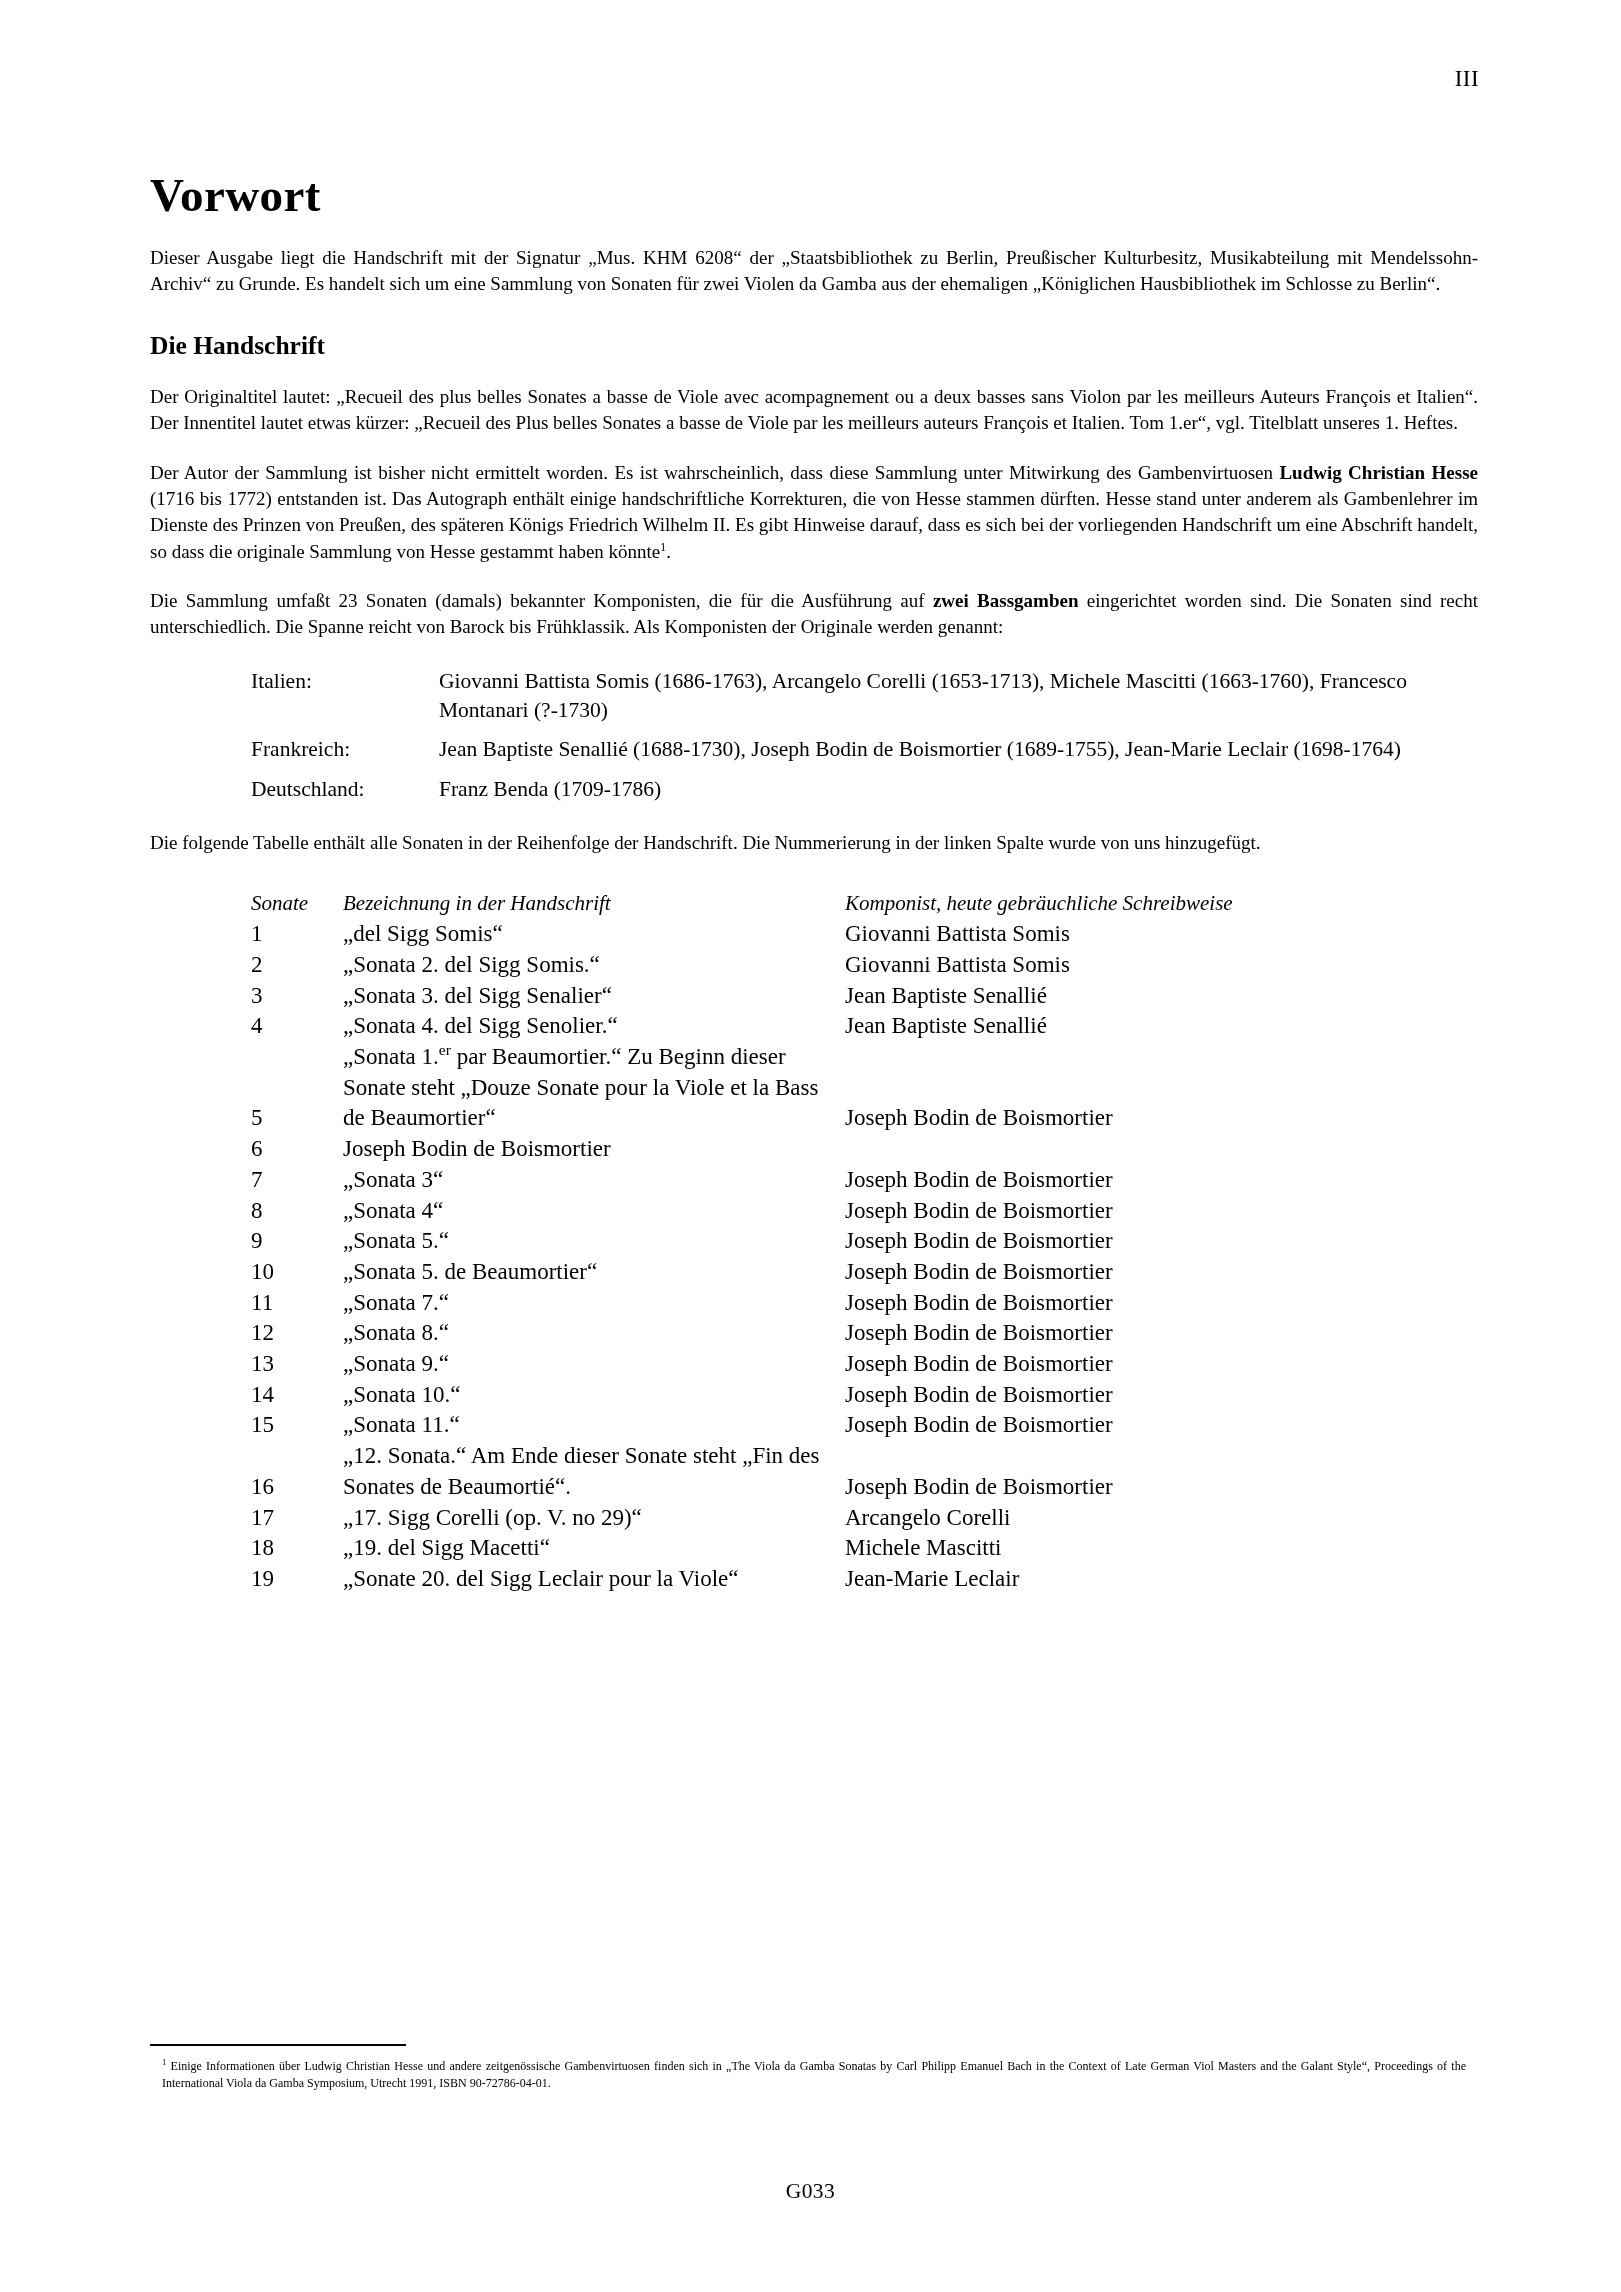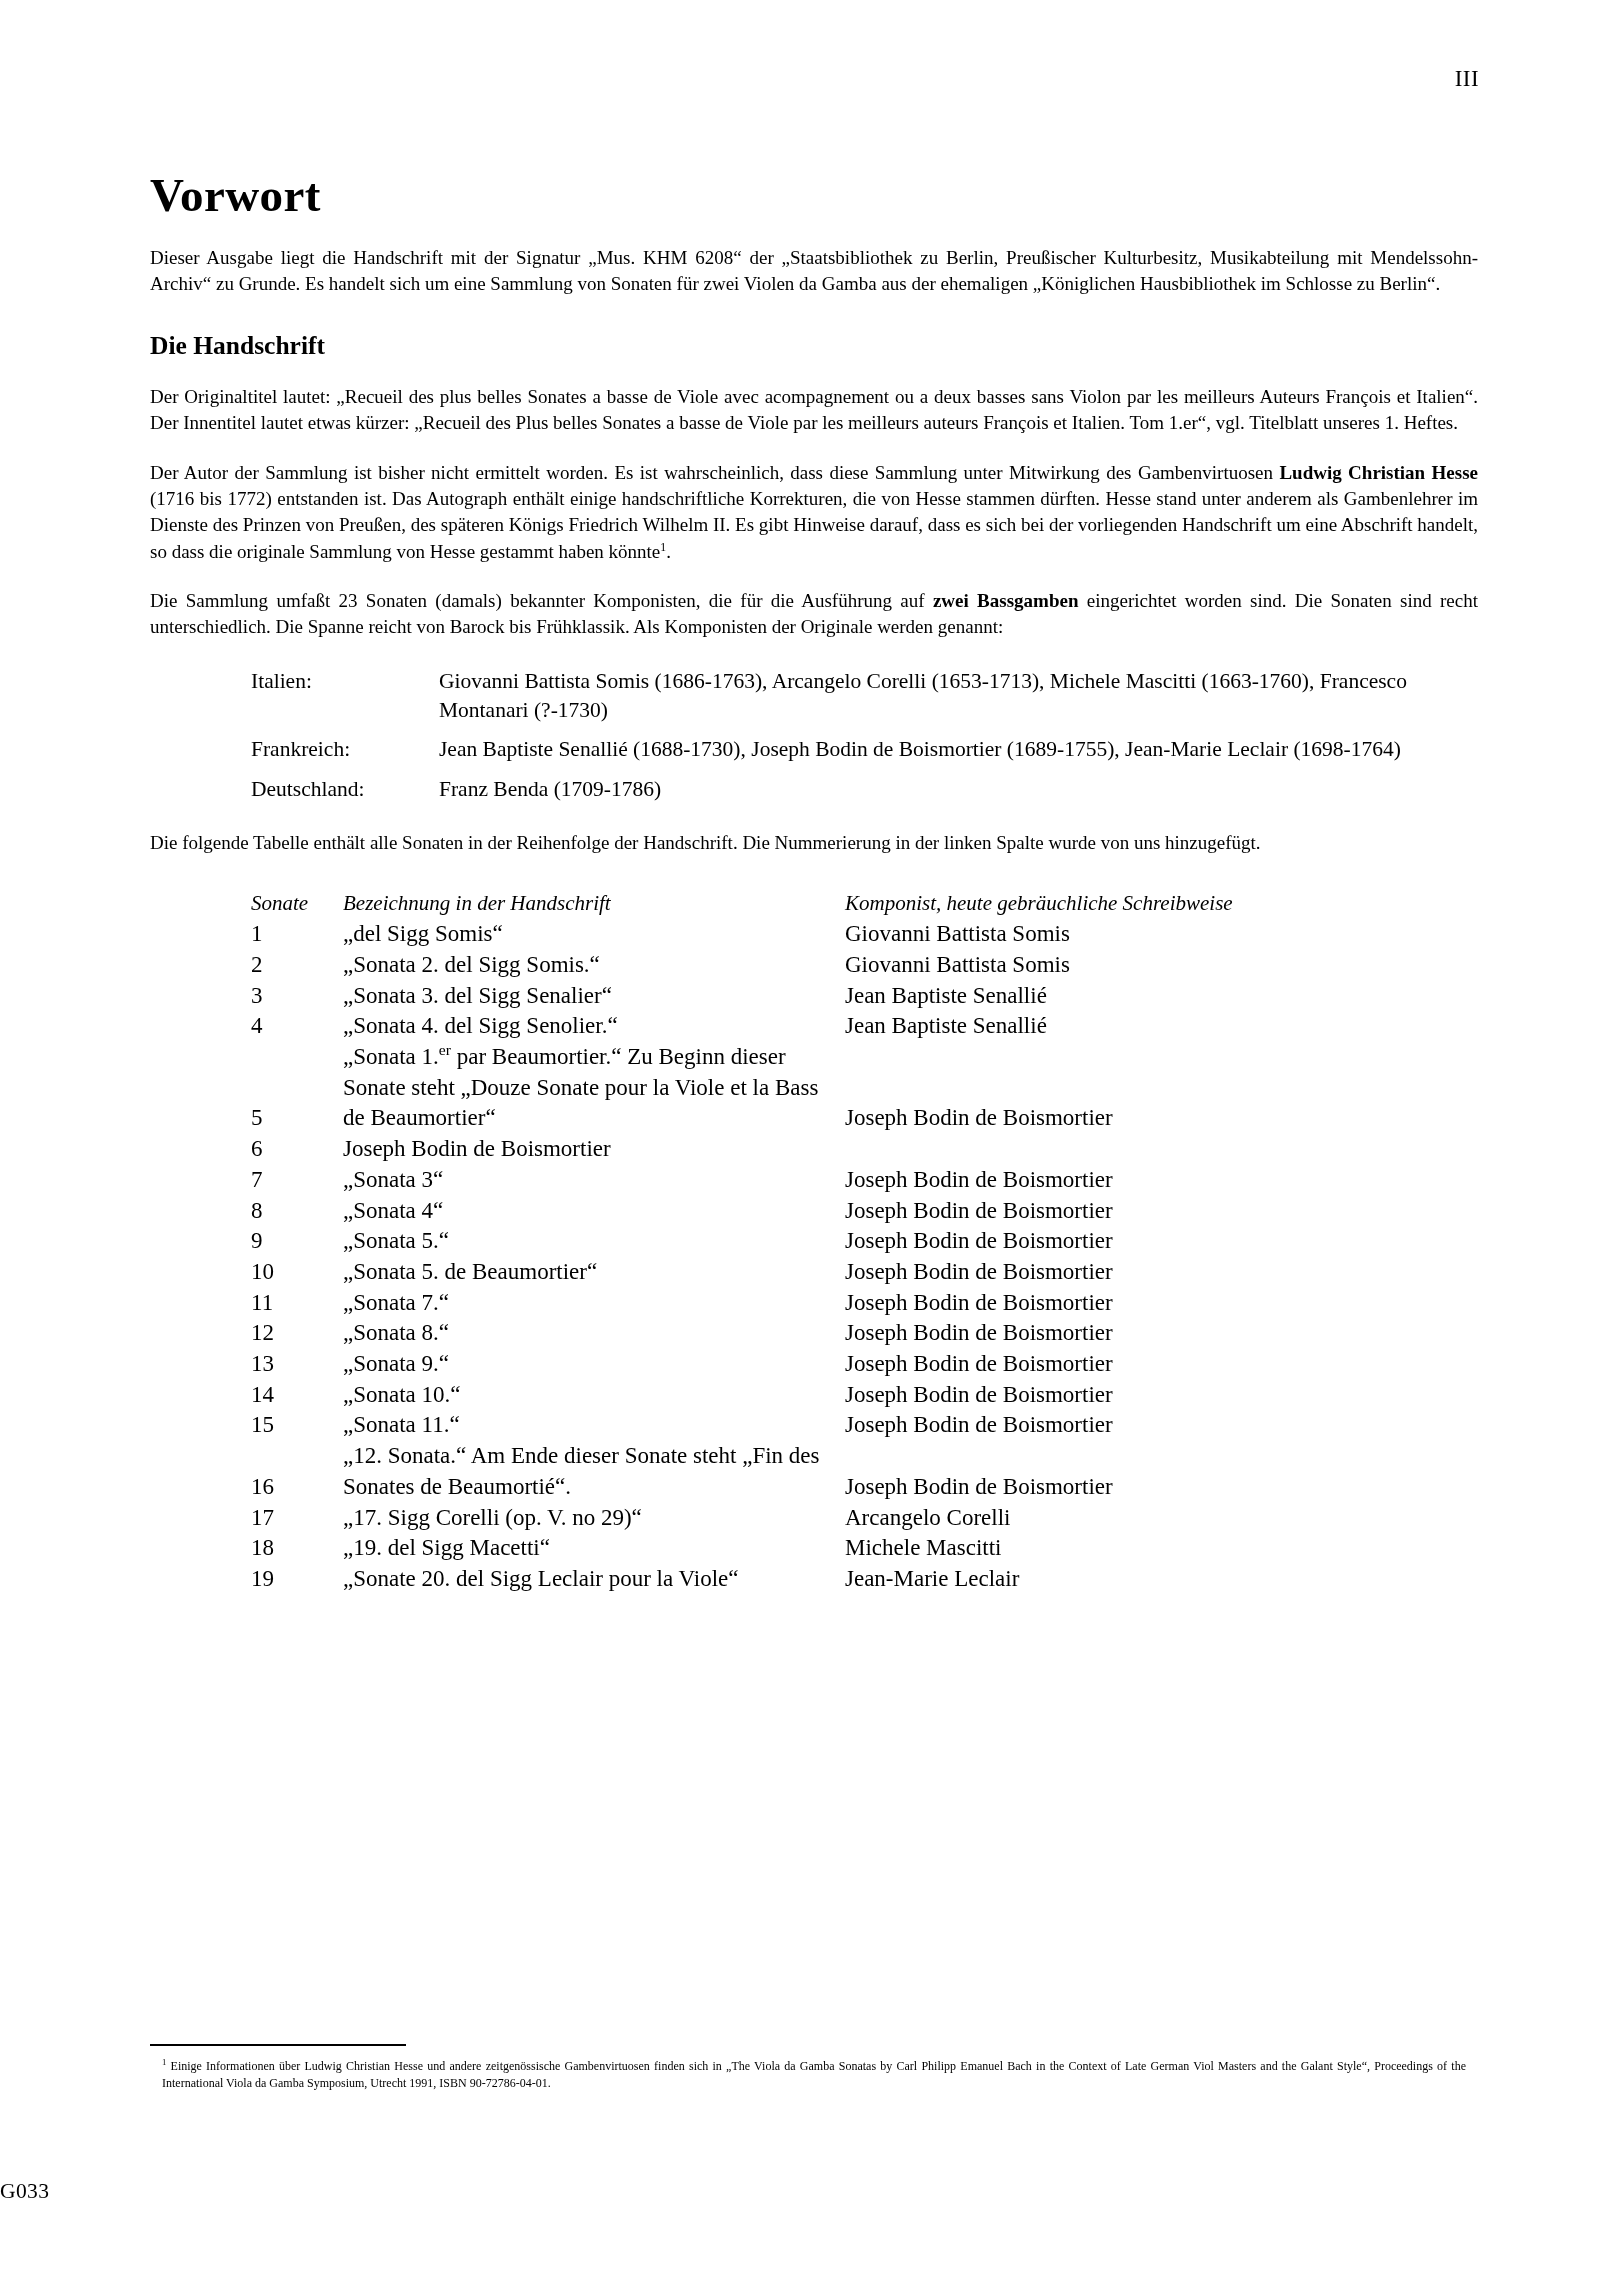--- a/index.html
+++ b/index.html
@@ -158,21 +158,21 @@
     vertical-align: super;
     line-height: 0;
   }
 
   
   .page-footer {
     position: absolute;
     top: 2179px;
     left: 0;
     width: 1621px;
-    text-align: left;
+    text-align: center;
     font-size: 21.5px;
     letter-spacing: 0.4px;
   }
 </style>
 </head>
 <body>
 
 <div class="page">
 
   <div class="running-head">III</div>

